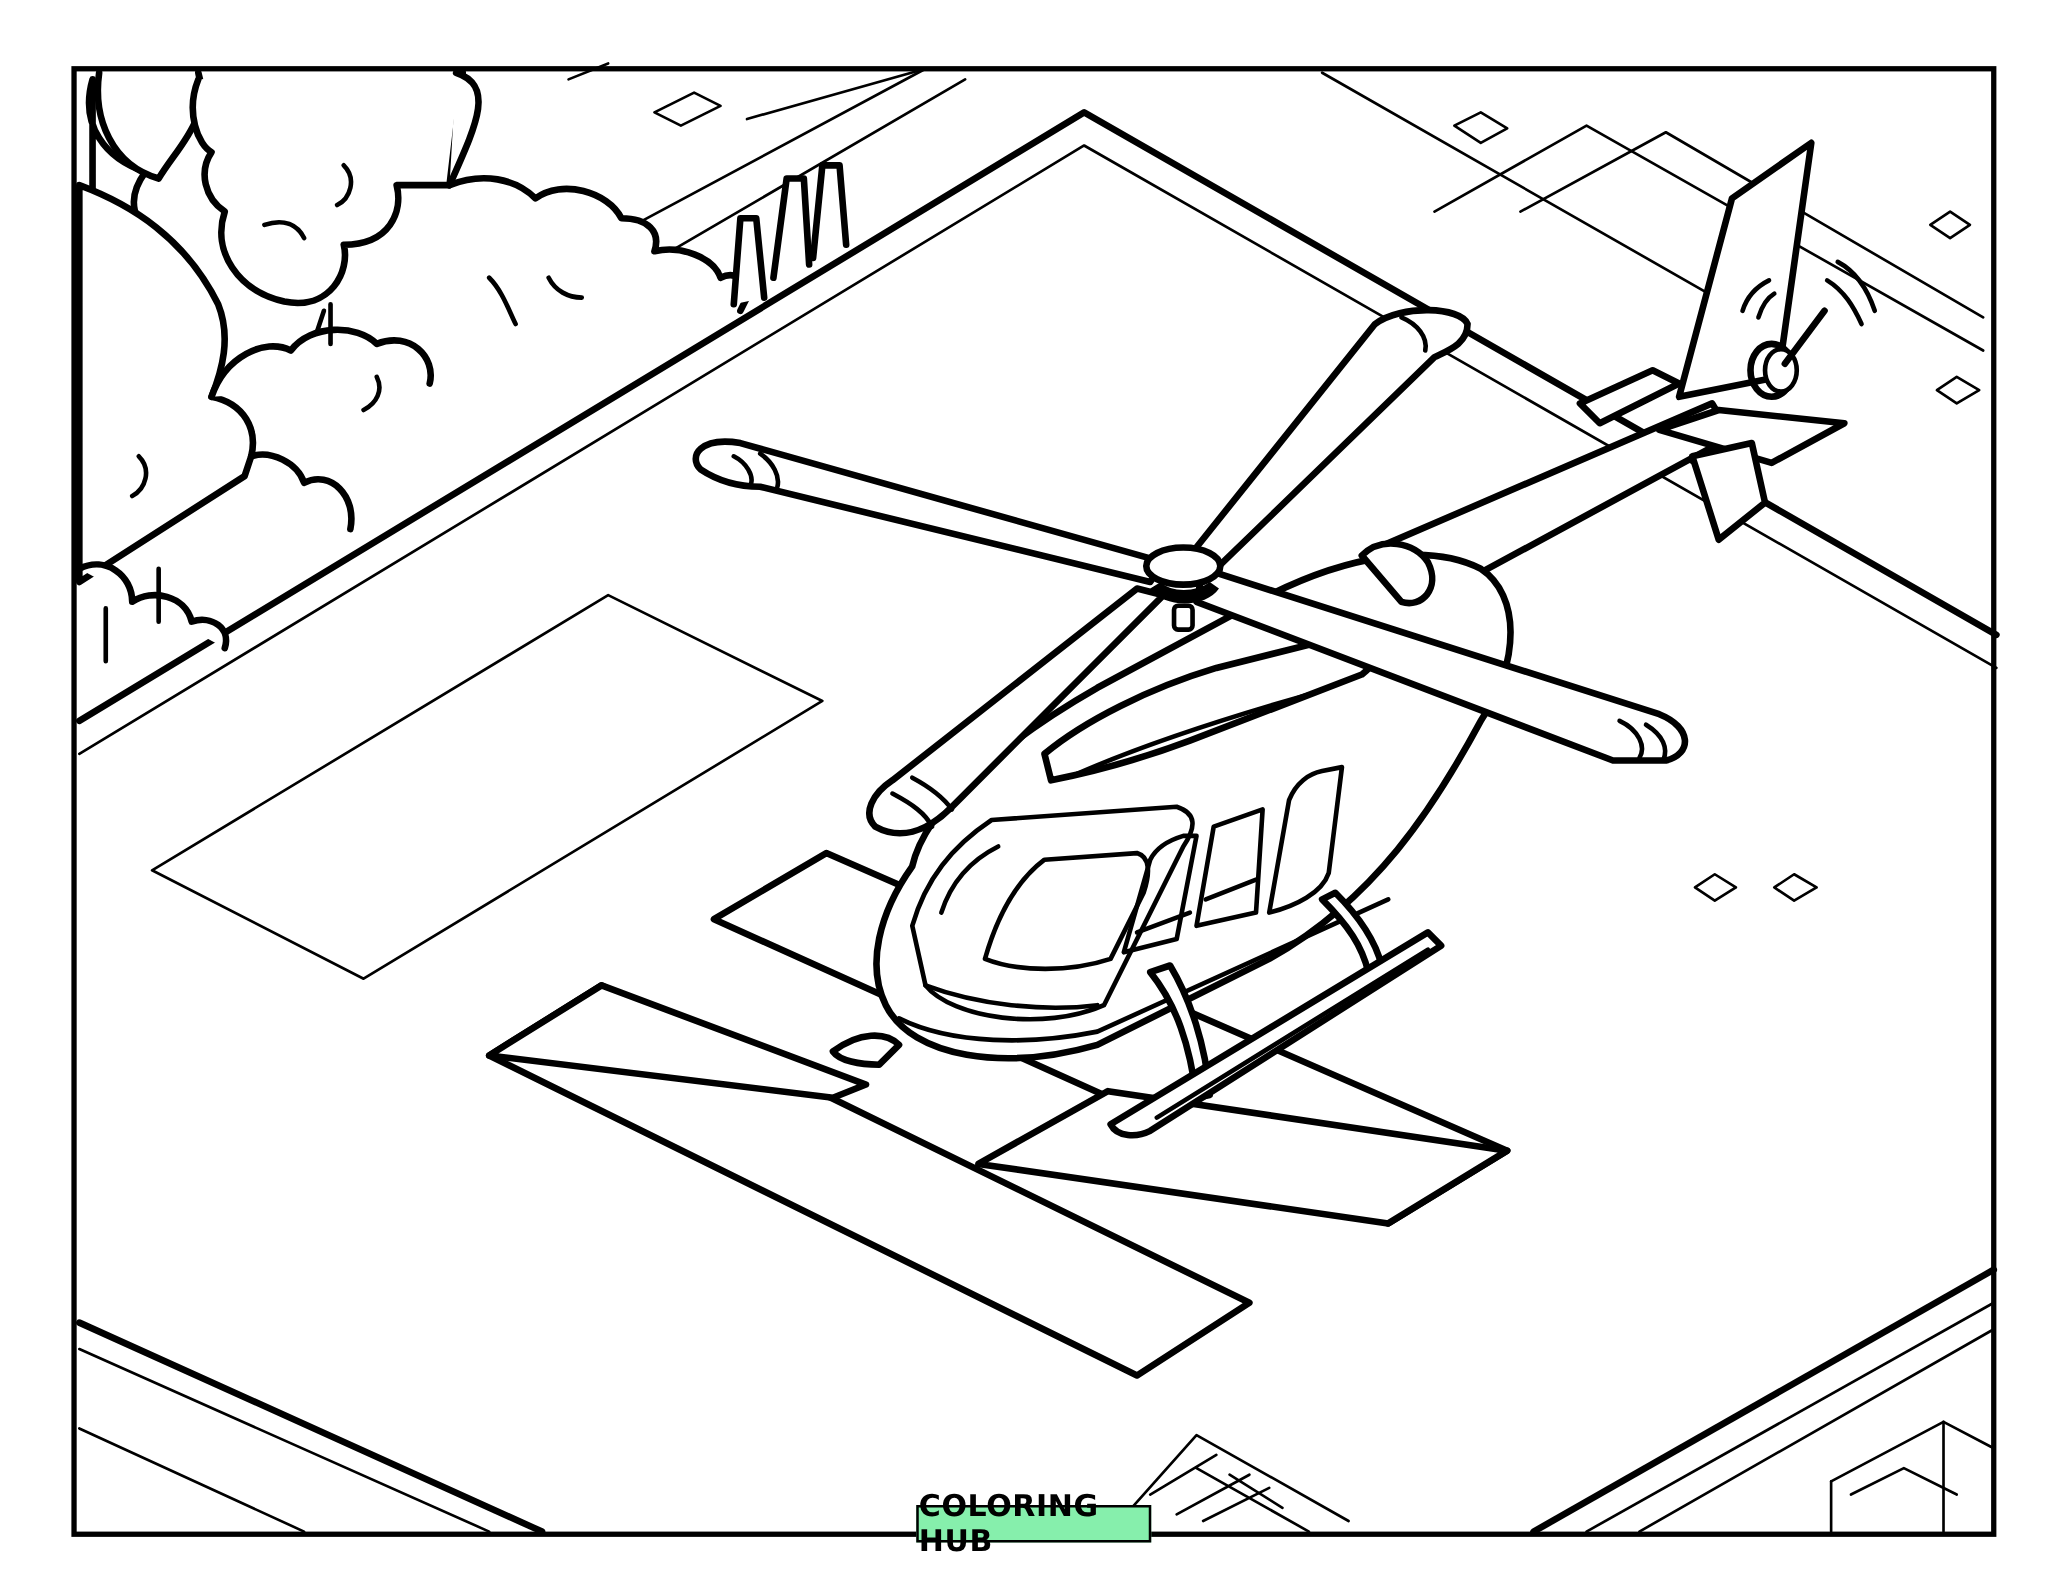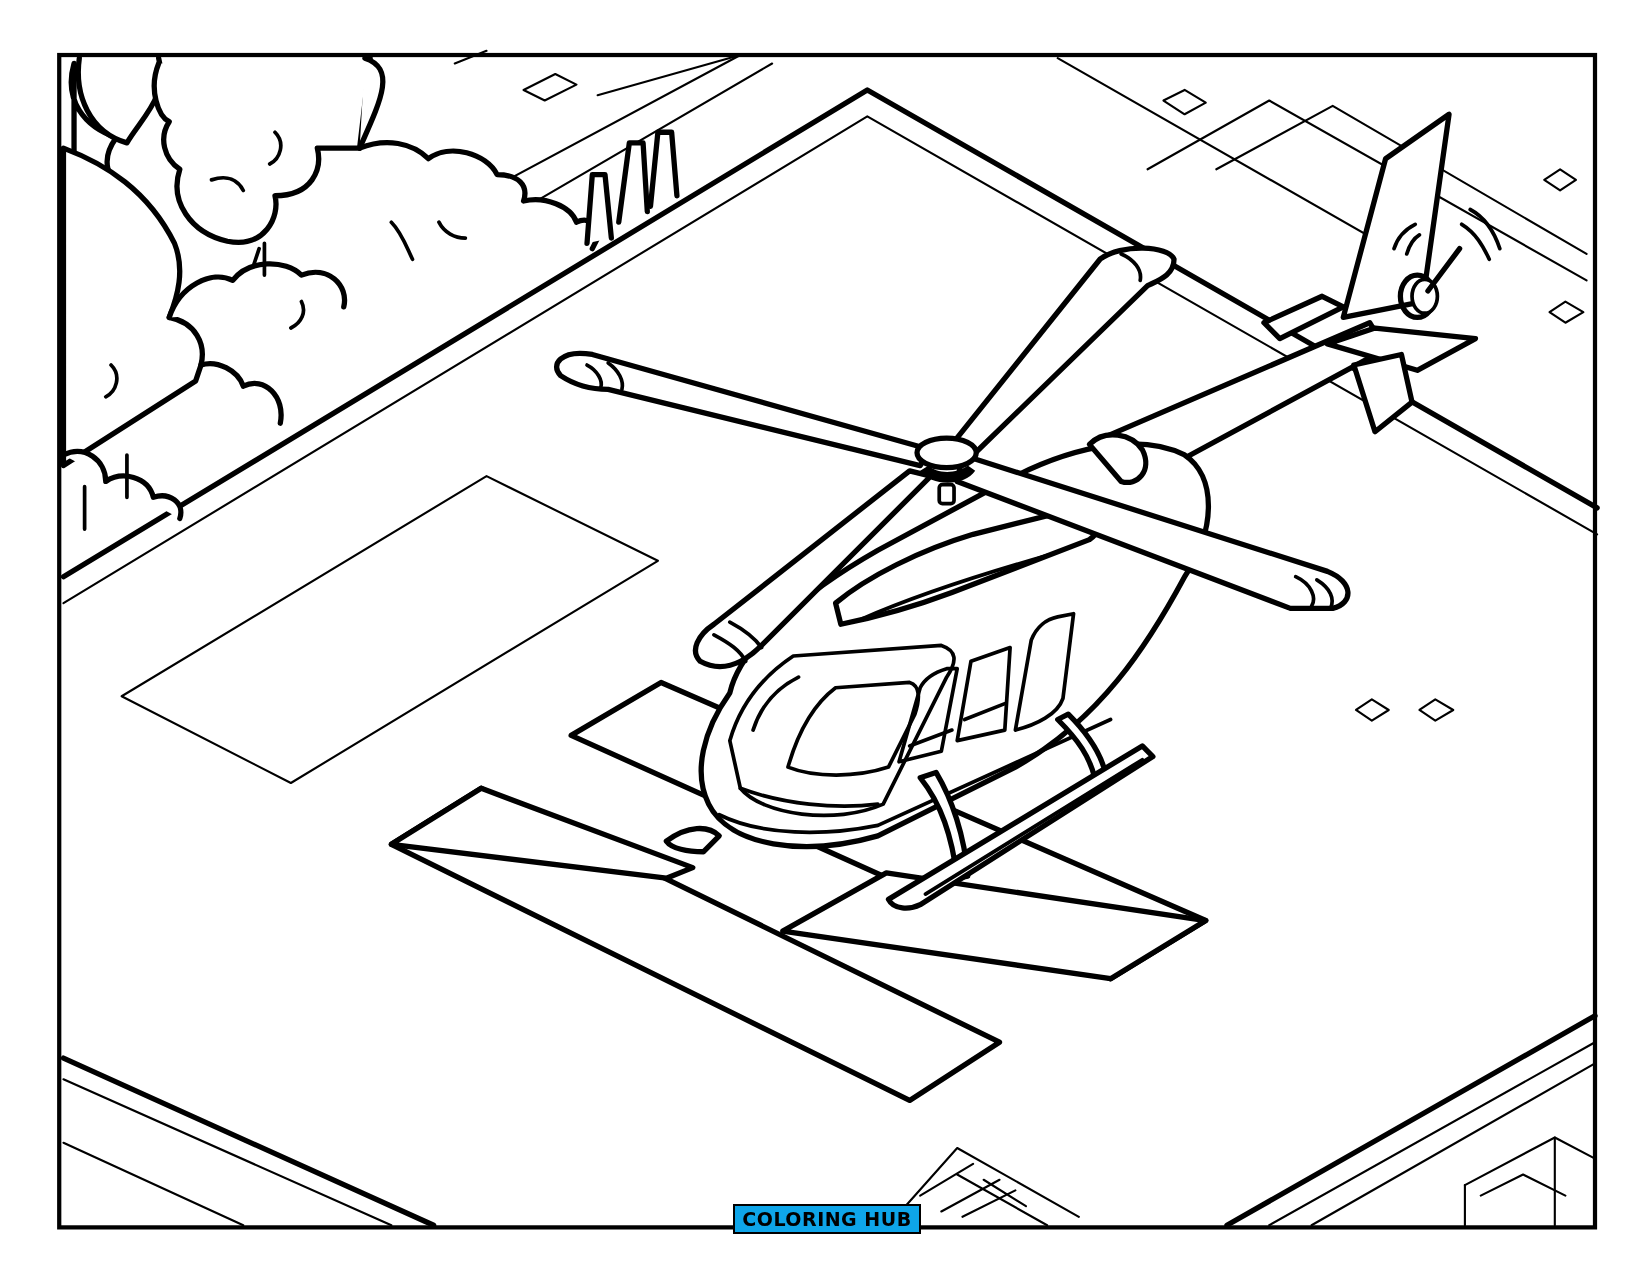--- a/index.html
+++ b/index.html
@@ -4,23 +4,23 @@
 <style>
   html, body { margin: 0; padding: 0; background: #ffffff; }
   body { width: 1650px; height: 1275px; position: relative; overflow: hidden; font-family: "DejaVu Sans", sans-serif; }
   #art { position: absolute; left: 0; top: 0; width: 1650px; height: 1275px; }
   .thick { fill: none; stroke: #000; stroke-width: 5; stroke-linejoin: round; stroke-linecap: round; }
   .med { fill: none; stroke: #000; stroke-width: 3.5; stroke-linejoin: round; stroke-linecap: round; }
   .thin { fill: none; stroke: #000; stroke-width: 2; stroke-linejoin: round; stroke-linecap: round; }
   .fillw { fill: #fff; }
   .logo {
     position: absolute; left: 733px; top: 1204px; width: 188px; height: 30px;
-    background: #0ea5e9; border: 2px solid #000; box-sizing: border-box;
+    background: #86efac; border: 2px solid #000; box-sizing: border-box;
     display: flex; align-items: center; justify-content: center;
-    font-family: "DejaVu Sans", sans-serif; font-weight: bold; font-size: 19px;
+    font-family: "DejaVu Sans", sans-serif; font-weight: bold; font-size: 24px;
     letter-spacing: 0.5px; color: #000;
   }
 </style>
 </head>
 <body>
 
 <svg id="art" viewBox="0 0 1560 1205" preserveAspectRatio="none" xmlns="http://www.w3.org/2000/svg">
 
   <rect x="56" y="52" width="1452" height="1108" fill="#fff" stroke="#000" stroke-width="4"></rect>
 

